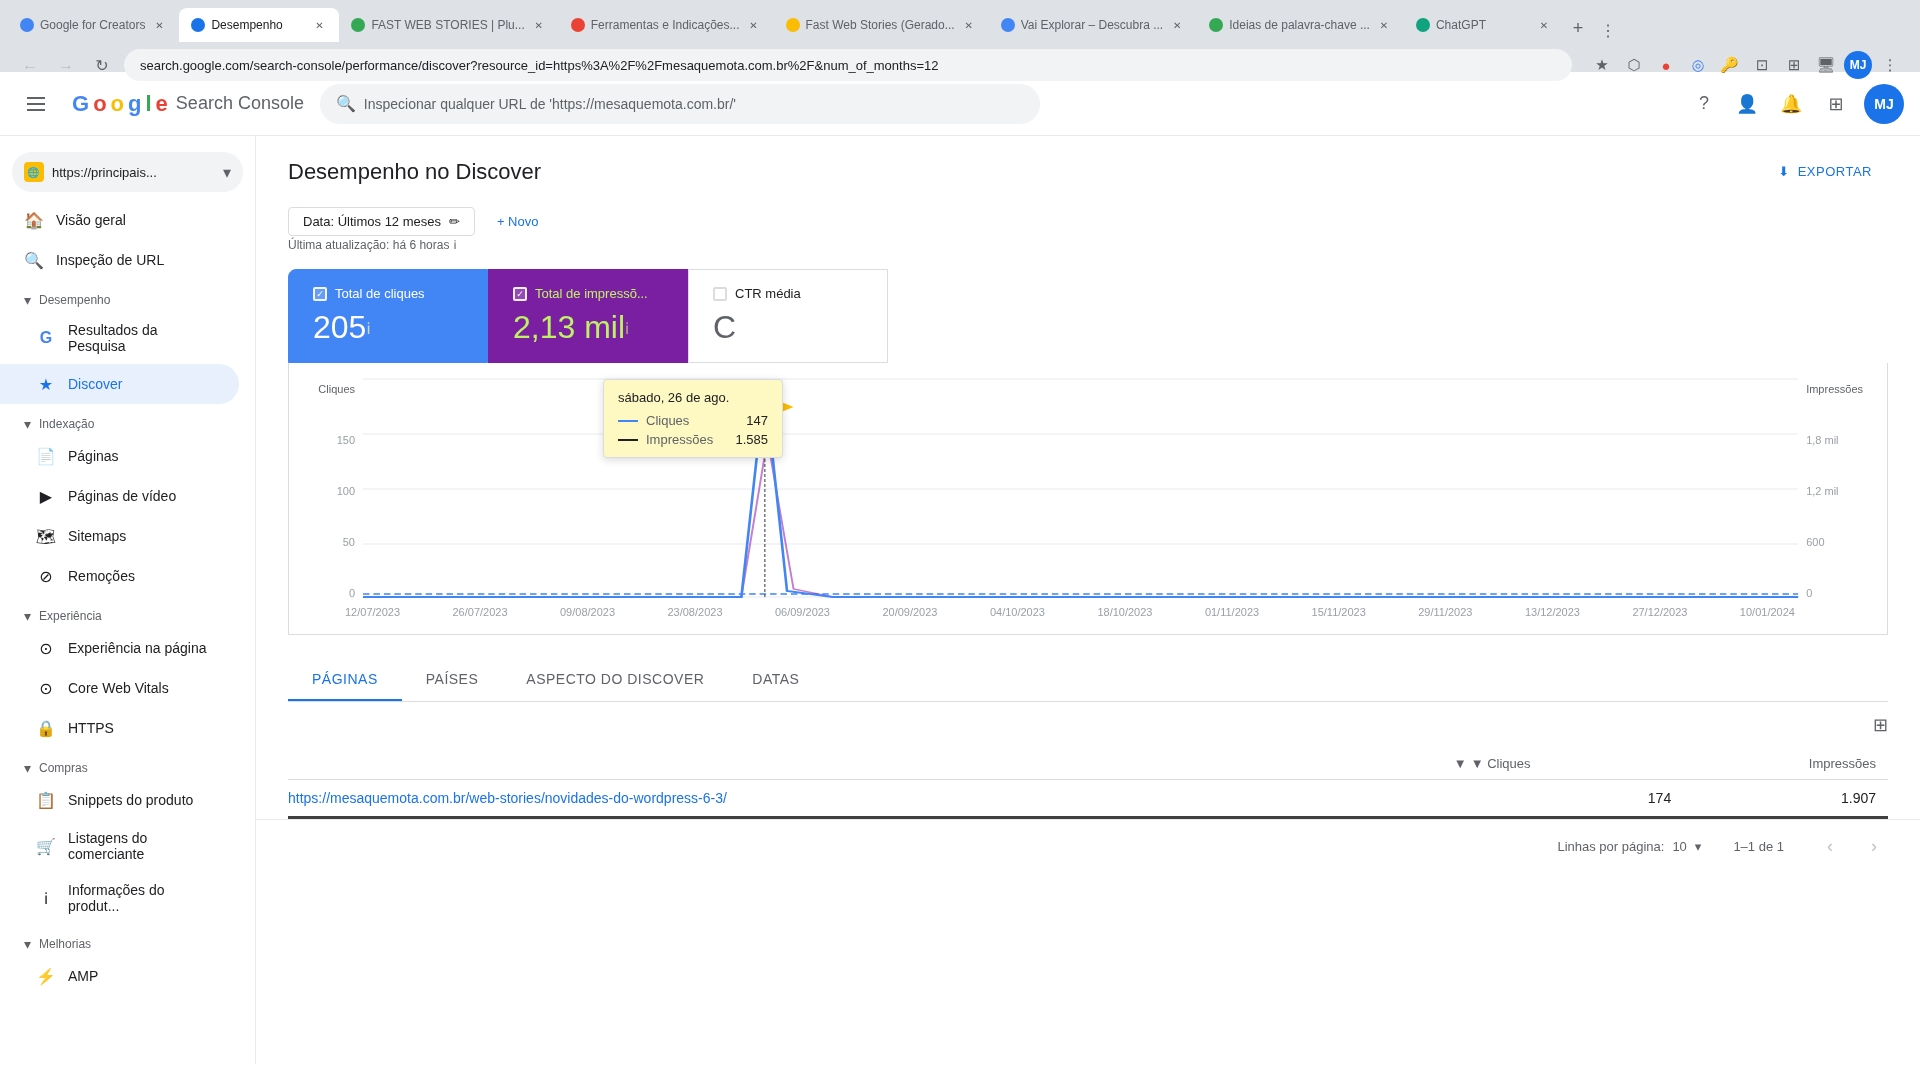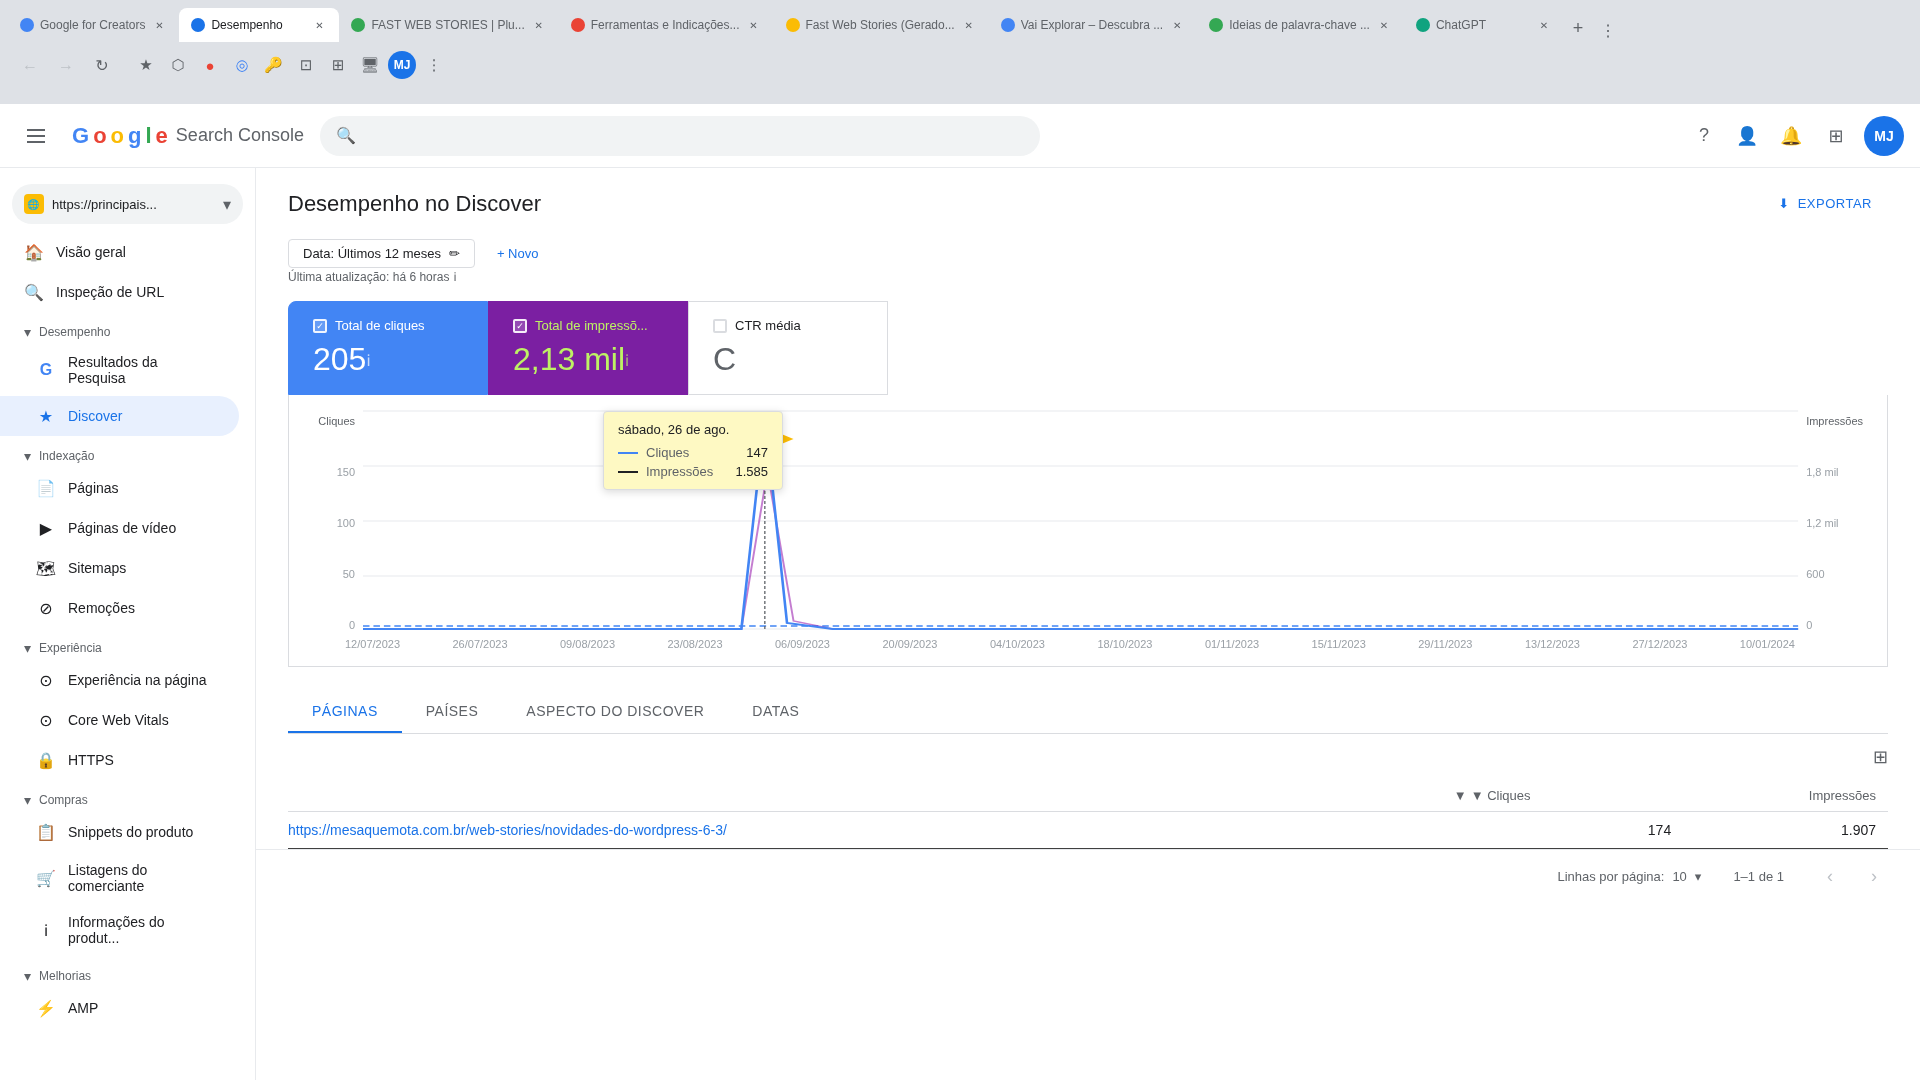--- a/index.html
+++ b/index.html
@@ -1,19 +1,19 @@
 <!DOCTYPE html>
 <html><head>
   <meta charset="utf-8">
   <style>
     * { box-sizing: border-box; margin: 0; padding: 0; }
     body { font-family: 'Google Sans', Arial, sans-serif; background: #fff; color: #202124; font-size: 13px; overflow: hidden; width: 1920px; height: 1080px; }
 
     
-    .browser-chrome { background: #dee1e6; width: 100%; height: 104px; }
+    .browser-chrome { background: #dee1e6; width: 100%; height: 72px; }
     .tab-bar { display: flex; align-items: flex-end; padding: 8px 0 0 8px; height: 42px; background: #dee1e6; }
     .tab { display: flex; align-items: center; padding: 0 12px; height: 34px; background: #dee1e6; border-radius: 8px 8px 0 0; font-size: 12px; color: #5f6368; min-width: 160px; max-width: 220px; cursor: pointer; position: relative; gap: 6px; }
     .tab.active { background: #fff; color: #202124; }
     .tab-icon { width: 14px; height: 14px; border-radius: 50%; flex-shrink: 0; }
     .tab-label { flex: 1; overflow: hidden; text-overflow: ellipsis; white-space: nowrap; font-size: 12px; }
     .tab-close { width: 16px; height: 16px; border-radius: 50%; display: flex; align-items: center; justify-content: center; font-size: 10px; color: #5f6368; flex-shrink: 0; }
     .tab-add { width: 28px; height: 28px; display: flex; align-items: center; justify-content: center; border-radius: 50%; font-size: 18px; color: #5f6368; cursor: pointer; }
     .tab-more { width: 24px; height: 24px; display: flex; align-items: center; justify-content: center; font-size: 16px; color: #5f6368; margin-left: 4px; }
 
     .address-bar { display: flex; align-items: center; padding: 0 16px; height: 46px; gap: 8px; }
@@ -108,21 +108,21 @@
     .data-tab.active { color: #1a73e8; border-bottom-color: #1a73e8; }
 
     
     .table-container { margin: 0 32px; }
     .table-toolbar { display: flex; justify-content: flex-end; padding: 12px 0; }
     .table-filter-icon { font-size: 18px; color: #5f6368; cursor: pointer; }
     .table-section-label { font-size: 13px; color: #5f6368; padding: 8px 0 4px; }
     .data-table { width: 100%; border-collapse: collapse; }
     .data-table th { font-size: 13px; color: #5f6368; text-align: left; padding: 8px 12px 8px 0; border-bottom: 1px solid #dadce0; font-weight: 400; }
     .data-table th.right { text-align: right; }
-    .data-table td { padding: 10px 12px 10px 0; font-size: 14px; border-bottom: 1px solid #404040; }
+    .data-table td { padding: 10px 12px 10px 0; font-size: 14px; border-bottom: 3px solid #404040; }
     .data-table td.right { text-align: right; }
     .url-cell { color: #1a73e8; cursor: pointer; }
     .col-sort { display: flex; align-items: center; gap: 4px; cursor: pointer; }
 
     
     .pagination { display: flex; align-items: center; justify-content: flex-end; padding: 12px 32px; gap: 16px; font-size: 13px; color: #5f6368; border-top: 1px solid #e8eaed; }
     .page-size-select { display: flex; align-items: center; gap: 8px; }
     .page-count { margin: 0 16px; }
     .page-nav-btn { width: 28px; height: 28px; display: flex; align-items: center; justify-content: center; border-radius: 50%; cursor: pointer; font-size: 18px; color: #5f6368; }
     .page-nav-btn.disabled { color: #bdc1c6; cursor: default; }
@@ -177,20 +177,23 @@
       <span class="tab-label">ChatGPT</span>
       <div class="tab-close">✕</div>
     </div>
     <div class="tab-add">+</div>
     <div class="tab-more">⋮</div>
   </div>
   <div class="address-bar">
     <div class="nav-btn disabled">←</div>
     <div class="nav-btn disabled">→</div>
     <div class="nav-btn">↻</div>
+    <div class="url-bar">
+      <span class="url-text">search.google.com/search-console/performance/discover?resource_id=https%3A%2F%2Fmesaquemota.com.br%2F&amp;num_of_months=12</span>
+    </div>
     <div class="toolbar-icons">
       <div class="toolbar-icon">★</div>
       <div class="toolbar-icon">⬡</div>
       <div class="toolbar-icon" style="color:#ea4335;">●</div>
       <div class="toolbar-icon" style="color:#4285f4;">◎</div>
       <div class="toolbar-icon">🔑</div>
       <div class="toolbar-icon">⊡</div>
       <div class="toolbar-icon">⊞</div>
       <div class="toolbar-icon">🖥</div>
       <div class="profile-icon">MJ</div>
@@ -213,20 +216,21 @@
       <span style="font-size:22px; font-weight:bold; color:#4285f4;">G</span>
       <span style="font-size:22px; font-weight:bold; color:#ea4335;">o</span>
       <span style="font-size:22px; font-weight:bold; color:#fbbc04;">o</span>
       <span style="font-size:22px; font-weight:bold; color:#4285f4;">g</span>
       <span style="font-size:22px; font-weight:bold; color:#34a853;">l</span>
       <span style="font-size:22px; font-weight:bold; color:#ea4335;">e</span>
       <span style="font-size:18px; color:#5f6368; margin-left:4px;">Search Console</span>
     </div>
     <div class="search-bar">
       <span style="font-size:16px; color:#5f6368;">🔍</span>
+      <span class="search-placeholder">Inspecionar qualquer URL de 'https://mesaquemota.com.br/'</span>
     </div>
     <div class="header-actions">
       <div class="header-action-btn">?</div>
       <div class="header-action-btn">👤</div>
       <div class="header-action-btn">🔔</div>
       <div class="header-action-btn">⊞</div>
       <div class="header-profile">MJ</div>
     </div>
   </div>
 

